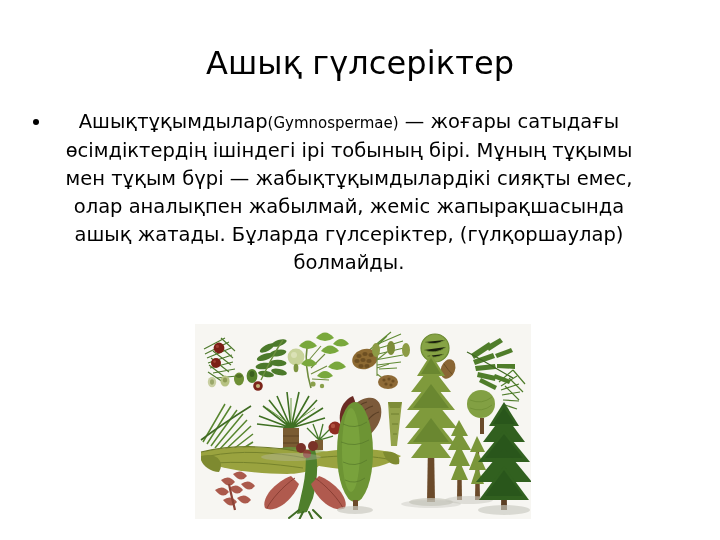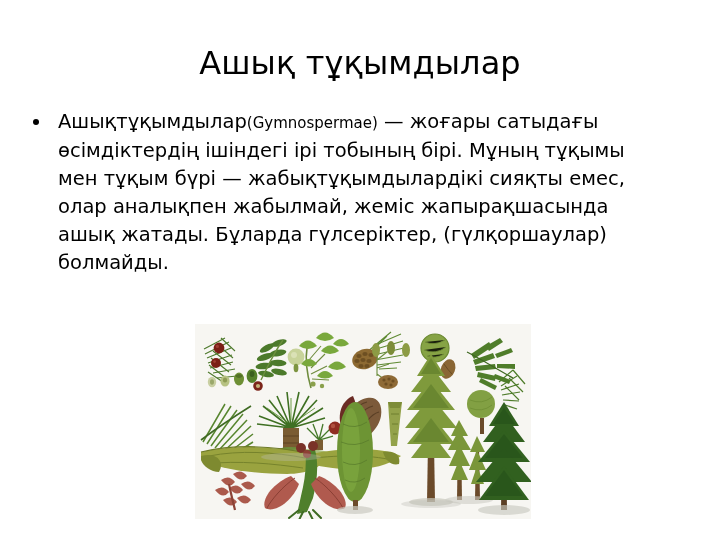--- a/index.html
+++ b/index.html
@@ -52,21 +52,21 @@
     top: 11px;
     width: 6px;
     height: 6px;
     border-radius: 50%;
     background: #000000;
   }
   .body-text {
     font-size: 19.5px;
     line-height: 28px;
     color: #000000;
-    text-align: left;
+    text-align: center;
   }
   .body-text .latin {
     font-size: 15px;
   }
 
   
   .picture-frame {
     position: absolute;
     left: 195px;
     top: 324px;
@@ -79,21 +79,21 @@
     position: absolute;
     inset: 0;
     display: block;
   }
 </style>
 </head>
 <body>
 
 <div class="slide">
 
-  <div class="slide-title">Ашық тұқымдылар</div>
+  <div class="slide-title">Ашық гүлсеріктер</div>
 
   <div class="body-block">
     <div class="bullet-row">
       <span class="bullet-dot"></span>
       <div class="body-text"><span>Ашықтұқымдылар</span><span class="latin">(Gymnospermae)</span><span> — жоғары сатыдағы өсімдіктердің ішіндегі ірі тобының бірі. Мұның тұқымы мен тұқым бүрі — жабықтұқымдылардікі сияқты емес, олар аналықпен жабылмай, жеміс жапырақшасында ашық жатады. Бұларда гүлсеріктер, (гүлқоршаулар) болмайды.</span></div>
     </div>
   </div>
 
   <div class="picture-frame">
     <svg class="picture-canvas" viewBox="0 0 336 195" preserveAspectRatio="none">

